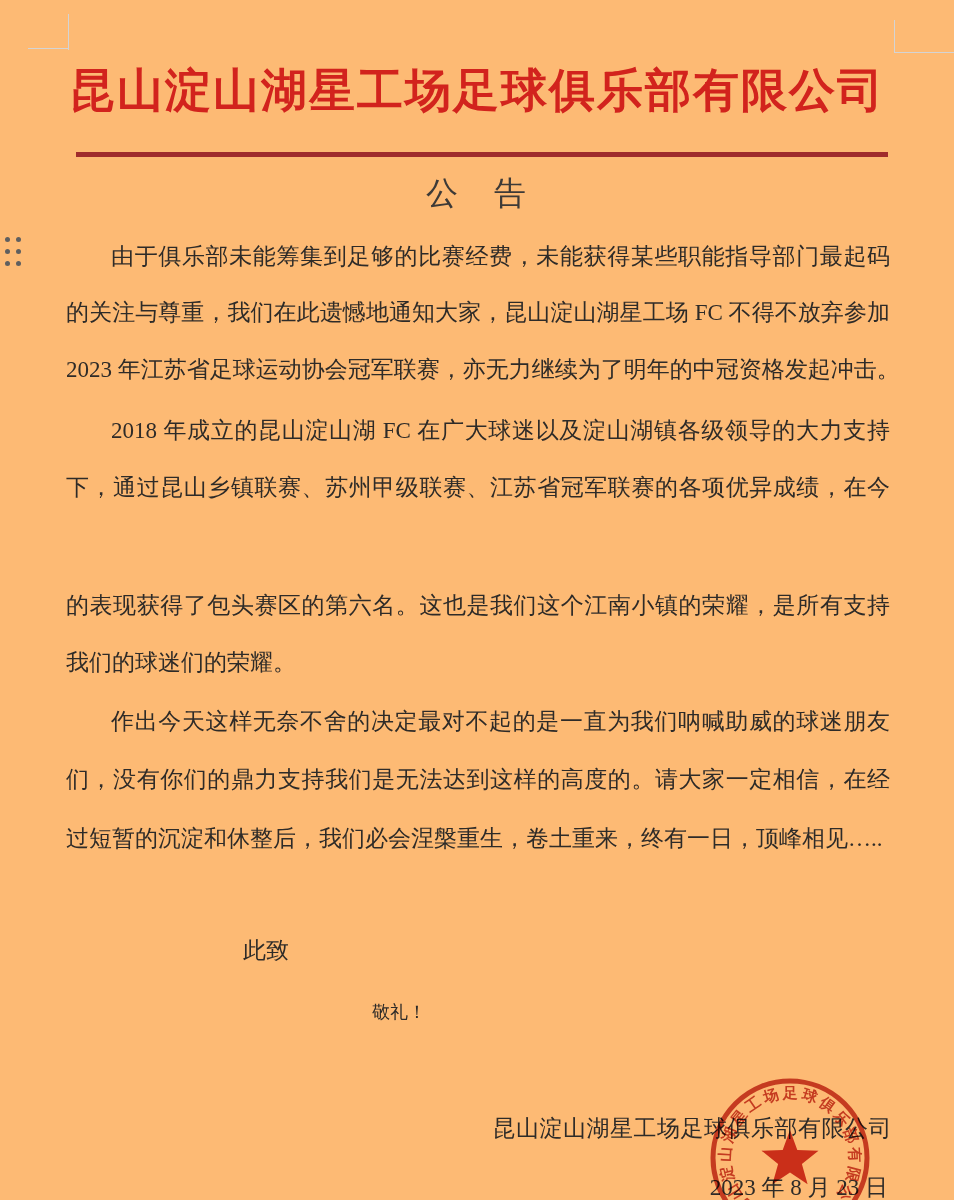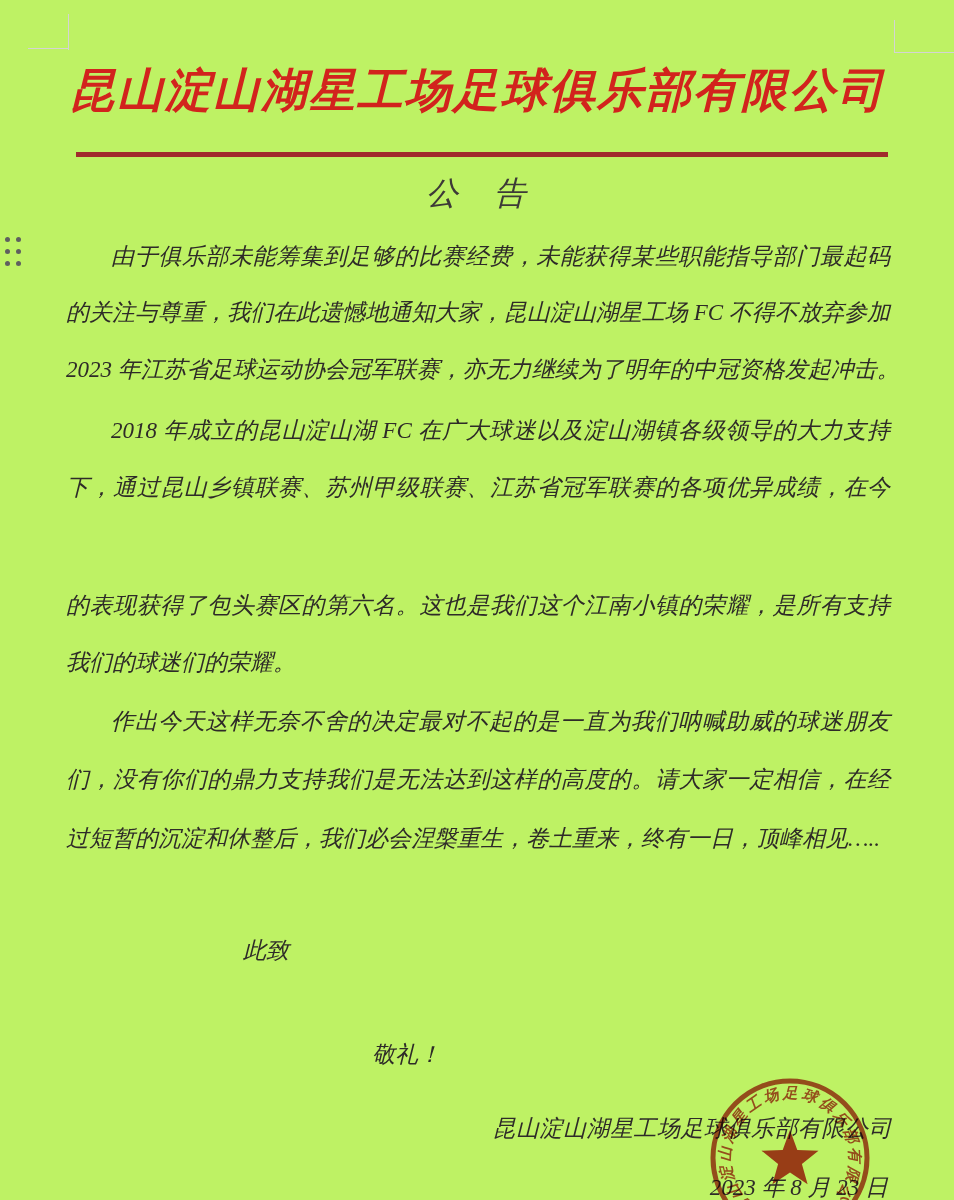--- a/index.html
+++ b/index.html
@@ -1,21 +1,20 @@
 <!DOCTYPE html>
 <html><head>
 <meta charset="utf-8">
 <style>
   html,body { margin:0; padding:0; background:#ffffff; }
   .page {
     position:relative; width:954px; height:1200px;
-    background:#bef264; overflow:hidden;
+    background:#fdba74; overflow:hidden;
     font-family:"Liberation Serif","DejaVu Serif",serif;
     color:#2e2b28;
-    font-style:italic;
   }
   
   .company-title {
     position:absolute; top:58px; left:0; width:954px; height:64px;
     line-height:64px; text-align:center;
     font-family:"Liberation Sans","DejaVu Sans",sans-serif;
     font-size:46px; font-weight:bold; color:#d2231d; letter-spacing:2px;
     white-space:nowrap;
   }
   .red-rule {
@@ -30,21 +29,21 @@
   
   .line {
     position:absolute; left:66px; width:824px; height:57px;
     line-height:57px; font-size:23px; white-space:nowrap;
     color:#2e2b28;
   }
   .just { white-space:normal; text-align:justify; text-align-last:justify; }
   .indent { text-indent:45px; }
   
   .cizhi { position:absolute; left:243px; top:936px; font-size:23px; line-height:30px; }
-  .jingli { position:absolute; left:372px; top:997px; font-size:23px; line-height:30px;margin-top:43px; }
+  .jingli { position:absolute; left:372px; top:997px; font-size:18px; line-height:30px; }
   .signature {
     position:absolute; right:62px; top:1114px; font-size:23px; line-height:30px;
     letter-spacing:0.5px; white-space:nowrap;
   }
   .date-line {
     position:absolute; right:66px; top:1173px; font-size:23px; line-height:30px;
     white-space:nowrap;
   }
   
   .seal {

